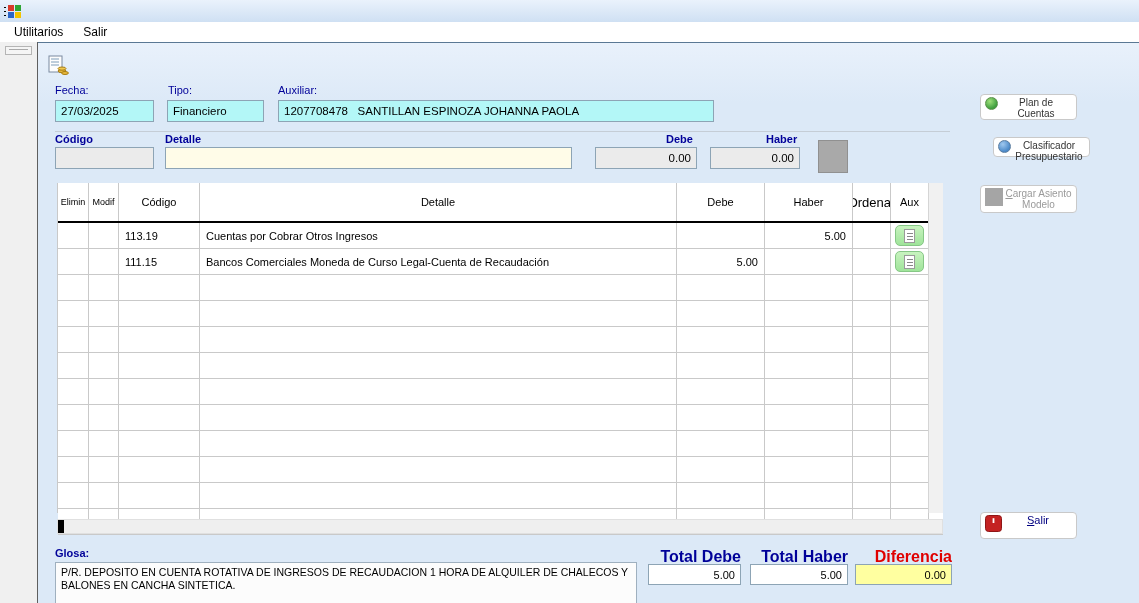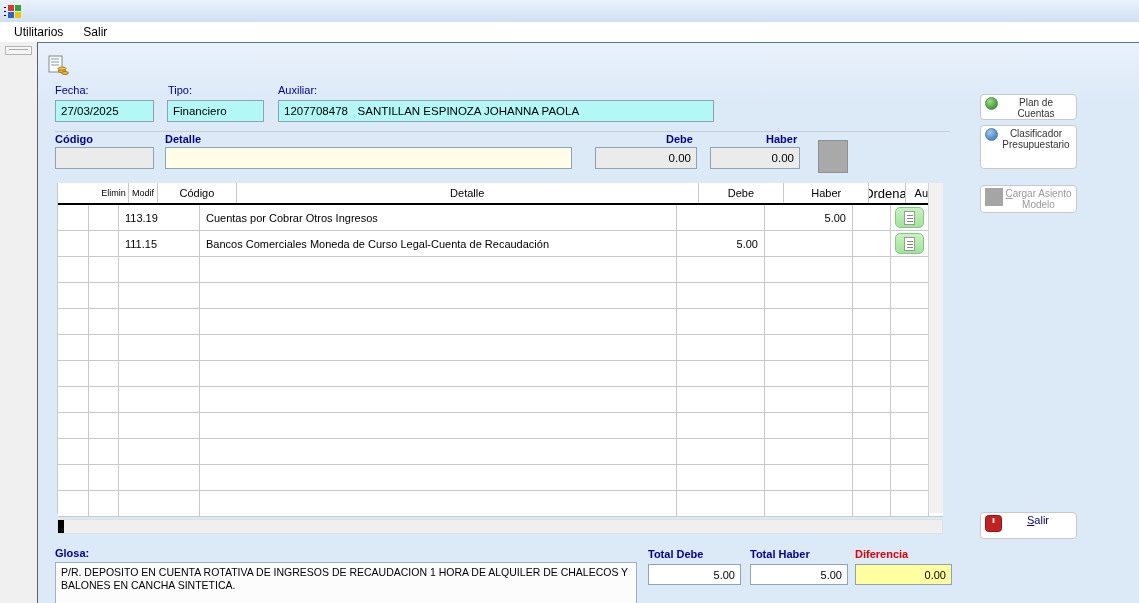--- a/index.html
+++ b/index.html
@@ -45,21 +45,21 @@
 
   .sep { position:absolute; left:17px; top:88px; width:895px; height:1px; background:#c5cdd6; }
 
   .graybtn { position:absolute; left:780px; top:97px; width:30px; height:33px; background:#a9a9a9;
     border:1px solid #909090; cursor:pointer; }
 
   
   .grid { position:absolute; left:19px; top:140px; width:886px; height:330px; background:#fff;
     border-left:1px solid #c9c9c9; }
   .grow { display:flex; height:26px; border-bottom:1px solid #c9c9c9; background:#fff; }
-  .grow.header { height:22px; border-bottom:2px solid #000;padding-left:41px; }
+  .grow.header { height:40px; border-bottom:2px solid #000; }
   .gcell { border-right:1px solid #c9c9c9; height:100%; display:flex; align-items:center; overflow:hidden; }
   .c-elimin{ width:31px; } .c-modif{ width:30px; } .c-codigo{ width:81px; } .c-detalle{ width:477px; }
   .c-debe{ width:88px; } .c-haber{ width:88px; } .c-ordenar{ width:38px; } .c-aux{ width:38px; }
   .header .gcell { justify-content:center; font-size:11px; }
   .header .c-elimin,.header .c-modif { font-size:9px; }
   .header .c-ordenar { font-size:13px; }
   .cell-left { padding-left:6px; }
   .cell-right { justify-content:flex-end; padding-right:6px; }
   .vscroll { position:absolute; right:0; top:0; width:15px; height:330px; background:#f1f1f1;
     border-left:1px solid #d5d5d5; }
@@ -84,21 +84,21 @@
   .sqicon { width:18px; height:18px; background:#a5a5a5; flex:0 0 18px; margin-right:2px; }
   .disabled { color:#9a9a9a; cursor:default; }
   .mnemonic::first-letter { text-decoration:underline; }
   .pwr { width:17px; height:17px; flex:0 0 17px; margin-right:2px; }
   .salir-txt { color:#000080; font-size:11px; }
 
   
   .glosa-box { position:absolute; left:17px; top:519px; width:582px; height:42px; background:#fcfcfc;
     border:1px solid #9fb0bf; font-size:10.5px; line-height:13px; padding:3px 5px; white-space:normal;
     display:block; overflow:hidden; }
-  .tot-label { position:absolute; top:505px; font-weight:bold; font-size:11px; color:#000099; text-align:left; }
+  .tot-label { position:absolute; top:505px; font-weight:bold; font-size:16px; color:#000099; text-align:right; }
   .tot-label.red { color:#e00000; }
   .totf { position:absolute; top:521px; height:21px; border:1px solid #8da4b5; background:#fff;
     display:flex; align-items:center; justify-content:flex-end; padding:0 5px; font-size:11px; }
   .yellowf { background:#ffffa0; }
 </style>
 </head>
 <body>
 
 <div id="app">
 
@@ -304,21 +304,21 @@
     </div>
 
     <div class="hscroll">
       <div class="hthumb"></div>
     </div>
 
     <div class="sidebtn" style="top:51px; height:26px;">
       <span class="ball green"></span>
       <span class="txt">Plan de Cuentas</span>
     </div>
-    <div class="sidebtn" style="top:82px; height:44px;">
+    <div class="sidebtn" style="top:94px; height:20px;margin-left:13px;">
       <span class="ball blue"></span>
       <span class="txt">
         <span>Clasificador</span><br>
         <span>Presupuestario</span>
       </span>
     </div>
     <div class="sidebtn disabled" style="top:142px; height:28px;">
       <span class="sqicon"></span>
       <span class="txt">
         <span class="mnemonic" style="display:inline-block;">Cargar Asiento</span><br>

